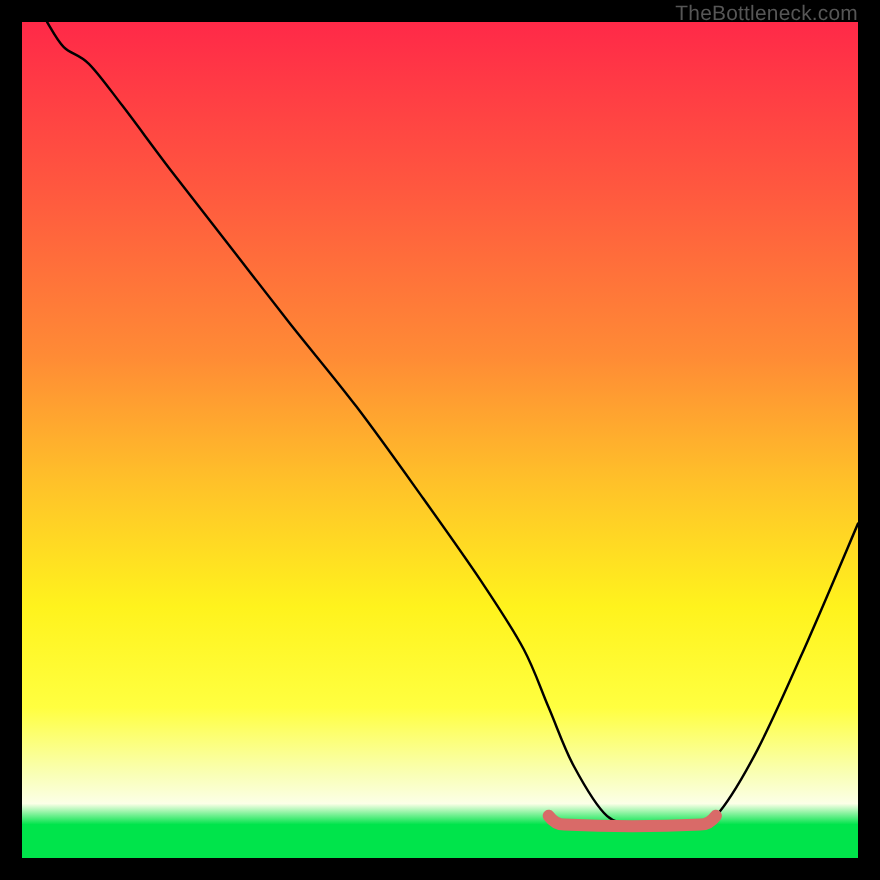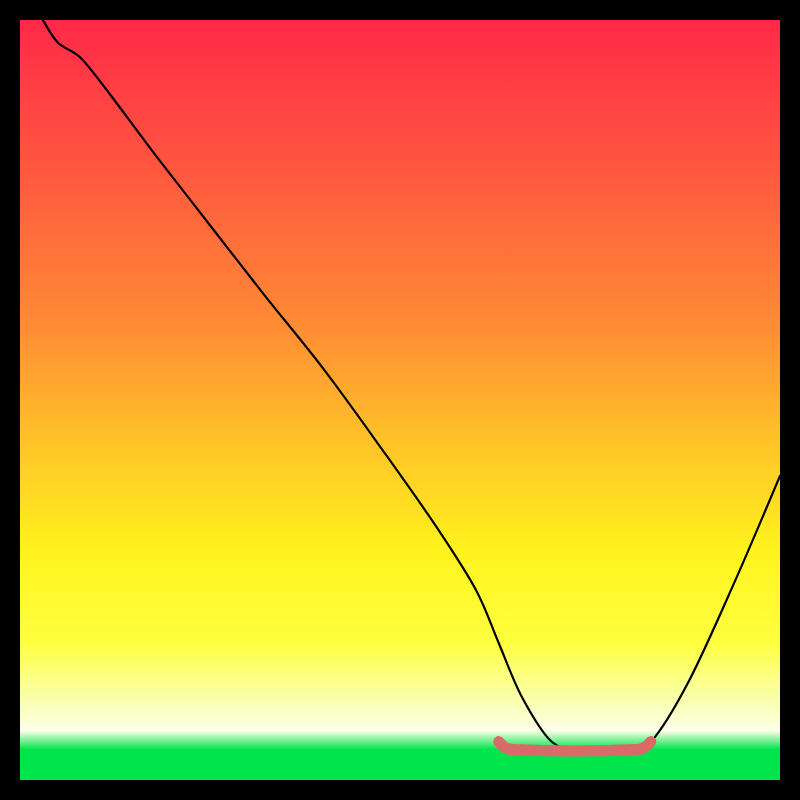--- a/index.html
+++ b/index.html
@@ -58,13 +58,14 @@
         </linearGradient>
     </defs>
 
     <rect x="0" y="0" width="760" height="760" fill="url(#bg-grad)"></rect>
 
     <path id="curve-path" fill="none" stroke="#000000" stroke-width="2.2" stroke-linecap="round" stroke-linejoin="round" d="M 22.8 0.0 C 25.3 3.8, 31.7 16.5, 38.0 22.8 C 44.3 29.1, 51.9 29.1, 60.8 38.0 C 69.7 46.9, 78.5 59.5, 91.2 76.0 C 103.9 92.5, 120.3 115.3, 136.8 136.8 C 153.3 158.3, 172.3 182.4, 190.0 205.2 C 207.7 228.0, 224.2 249.5, 243.2 273.6 C 262.2 297.7, 283.7 323.0, 304.0 349.6 C 324.3 376.2, 345.8 406.6, 364.8 433.2 C 383.8 459.8, 402.8 486.4, 418.0 509.2 C 433.2 532.0, 445.9 551.0, 456.0 570.0 C 466.1 589.0, 471.2 605.5, 478.8 623.2 C 486.4 640.9, 492.7 659.9, 501.6 676.4 C 510.5 692.9, 521.9 713.1, 532.0 722.0 C 542.1 730.9, 552.3 728.3, 562.4 729.6 C 572.5 730.9, 585.2 729.6, 592.8 729.6 C 600.4 729.6, 601.7 730.9, 608.0 729.6 C 614.3 728.3, 620.7 733.4, 630.8 722.0 C 640.9 710.6, 654.9 687.8, 668.8 661.2 C 682.7 634.6, 699.2 596.6, 714.4 562.4 C 729.6 528.2, 752.4 473.7, 760.0 456.0 "></path>
 
     <path id="flat-path" fill="none" stroke="#d96a68" stroke-width="11" stroke-linecap="round" d="M 478.8 721.6 Q 484.8 729.6, 492.8 729.6 Q 554.8 732.6, 616.8 729.6 Q 624.8 729.6, 630.8 721.6"></path>
   </svg>
 
+  <div class="watermark">TheBottleneck.com</div>
 </div>
 
 </body></html>

